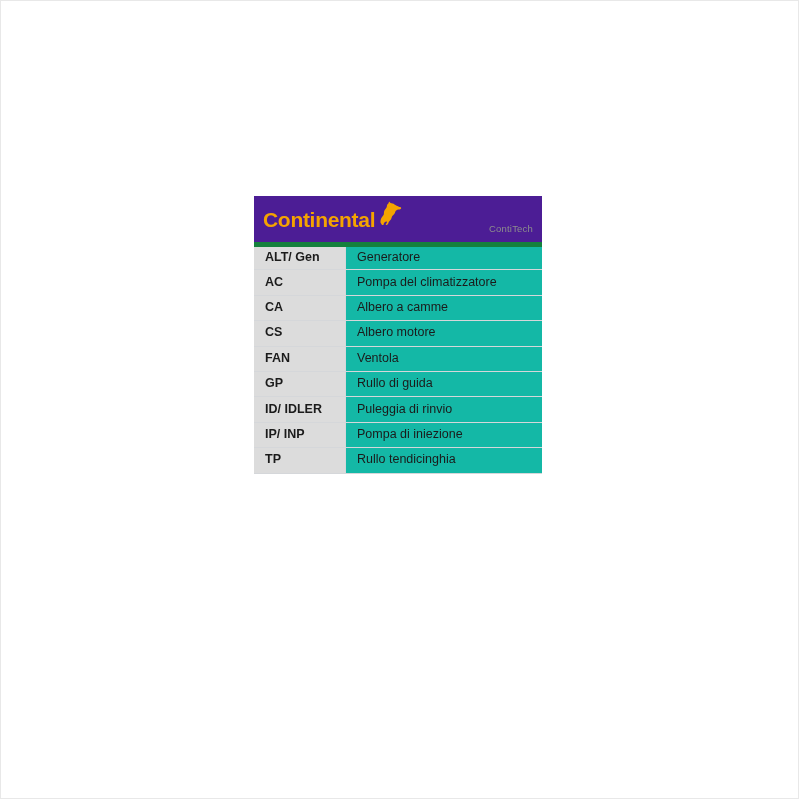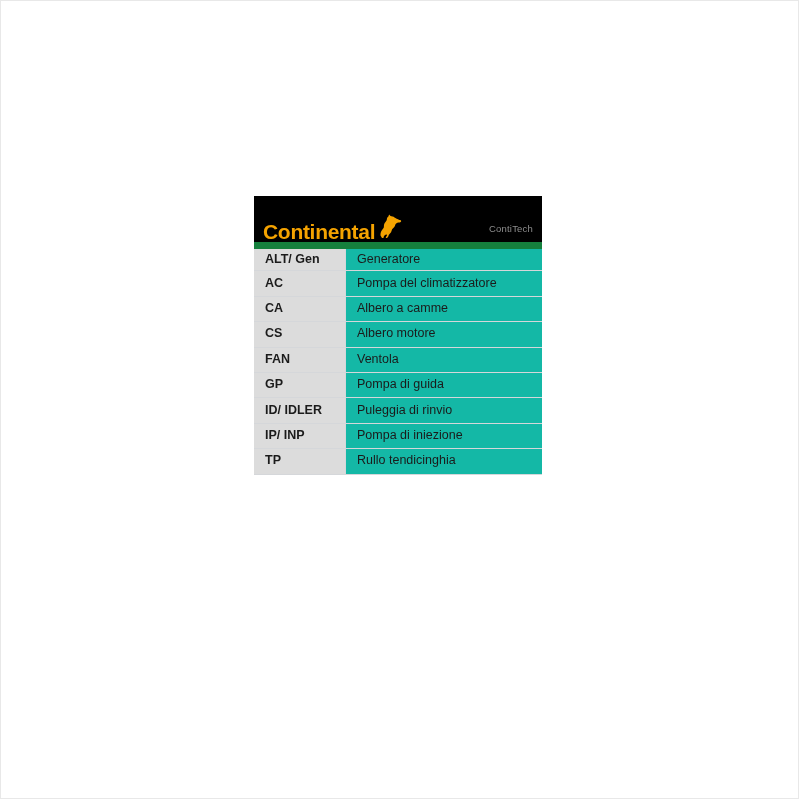--- a/index.html
+++ b/index.html
@@ -30,23 +30,23 @@
     left: 254px;
     top: 196px;
     width: 288px;
     background: #ffffff;
     box-sizing: border-box;
   }
   
   .brand-bar {
     position: relative;
     height: 46px;
-    background: #000000;
+    background: #4c1d95;
     display: flex;
-    align-items: flex-end;
+    align-items: center;
   }
   .brand-logo {
     display: flex;
     align-items: center;
     margin-left: 9px;
   }
   .brand-wordmark {
     font-family: "Liberation Sans", sans-serif;
     font-weight: bold;
     font-size: 21px;
@@ -78,21 +78,21 @@
   }
   .legend-table td {
     border-top: 1px solid #14532d;
     border-bottom: 1px solid #d5d7da;
     padding: 0 0 0 11px;
     font-size: 12.5px;
     vertical-align: middle;
     line-height: 1.1;
   }
   .legend-table tr:first-child td {
-    border-top: 7px solid #15803d;
+    border-top: 5px solid #15803d;
     margin-left: 40px;
   }
   td.code {
     width: 80px;
     background: #dcdcdc;
     font-weight: bold;
     color: #1b1b1b;
     border-right: 1px solid #d5d7da;
   }
   td.desc {
@@ -137,21 +137,21 @@
       <tr>
         <td class="code">CS</td>
         <td class="desc">Albero motore</td>
       </tr>
       <tr>
         <td class="code">FAN</td>
         <td class="desc">Ventola</td>
       </tr>
       <tr>
         <td class="code">GP</td>
-        <td class="desc">Pompa di guida</td>
+        <td class="desc">Rullo di guida</td>
       </tr>
       <tr>
         <td class="code">ID/ IDLER</td>
         <td class="desc">Puleggia di rinvio</td>
       </tr>
       <tr>
         <td class="code">IP/ INP</td>
         <td class="desc">Pompa di iniezione</td>
       </tr>
       <tr>

